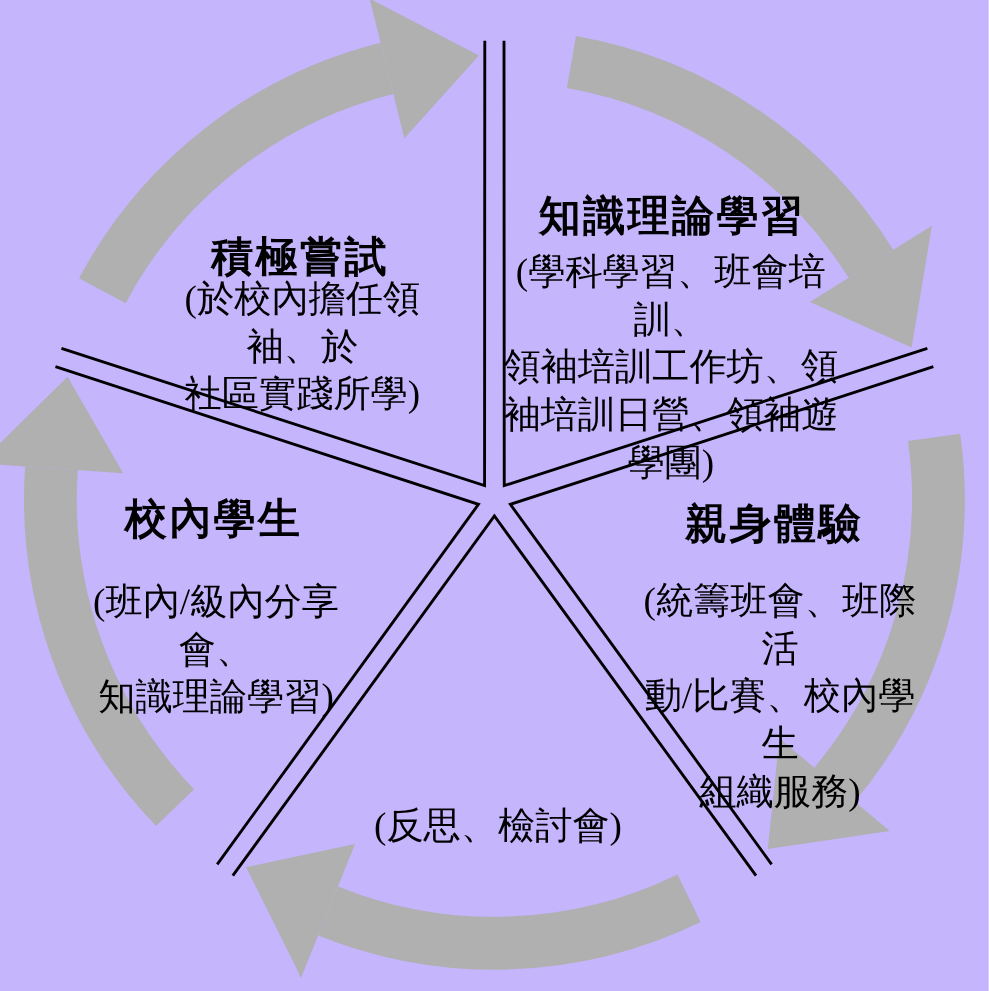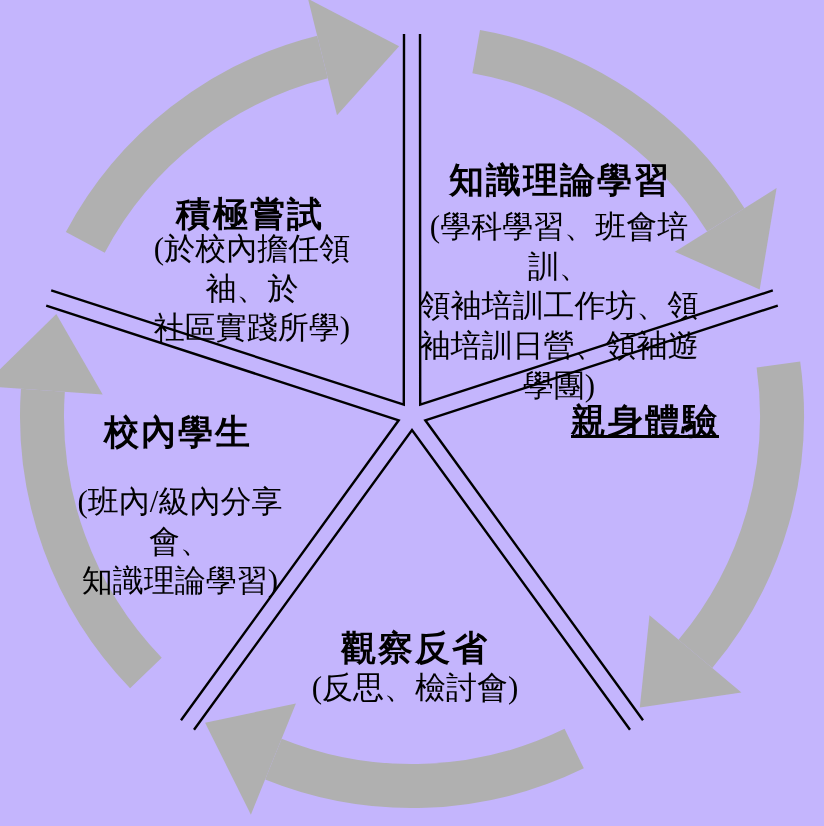--- a/index.html
+++ b/index.html
@@ -33,21 +33,21 @@
   .seg-desc {
     position: absolute;
     font-size: 31px;
     text-align: center;
     line-height: 1.28;
     white-space: pre-line;
   }
   
   #t-knowledge  { left: 420px; top: 162px; width: 280px; }
   #d-knowledge  { left: 416px; top: 207px; width: 286px; }
-  #t-experience { left: 528px; top: 403px; width: 234px; text-decoration: underline; }
+  #t-experience { left: 528px; top: 418px; width: 234px; }
   #d-experience { left: 530px; top: 481px; width: 240px; }
   #t-reflection { left: 298px; top: 630px; width: 234px; }
   #d-reflection { left: 298px; top: 668px; width: 234px; }
   #t-summary    { left:  66px; top: 414px; width: 224px; }
   #d-summary    { left:  58px; top: 482px; width: 244px; }
   #t-attempt    { left: 138px; top: 196px; width: 224px; }
   #d-attempt    { left: 128px; top: 229px; width: 248px; }
 </style>
 </head>
 <body>
@@ -88,22 +88,24 @@
     <path d="M 51.2 290.4 L 403.8 404.7 L 404.0 34.0" fill="none" stroke="#000000" stroke-width="2.4"></path>
   </svg>
 
   <div id="t-knowledge" class="seg-title">知識理論學習</div>
   <div id="d-knowledge" class="seg-desc">(學科學習、班會培訓、
 領袖培訓工作坊、領
 袖培訓日營、領袖遊
 學團)</div>
 
   <div id="t-experience" class="seg-title">親身體驗</div>
+  <div id="d-experience" class="seg-desc">(統籌班會、班際活
+動/比賽、校內學生
+組織服務)</div>
 
-  <div id="t-reflection" class="seg-title">觀察反省</div>
   <div id="d-reflection" class="seg-desc">(反思、檢討會)</div>
 
   <div id="t-summary" class="seg-title">校內學生</div>
   <div id="d-summary" class="seg-desc">(班內/級內分享會、
 知識理論學習)</div>
 
   <div id="t-attempt" class="seg-title">積極嘗試</div>
   <div id="d-attempt" class="seg-desc">(於校內擔任領袖、於
 社區實踐所學)</div>
 

